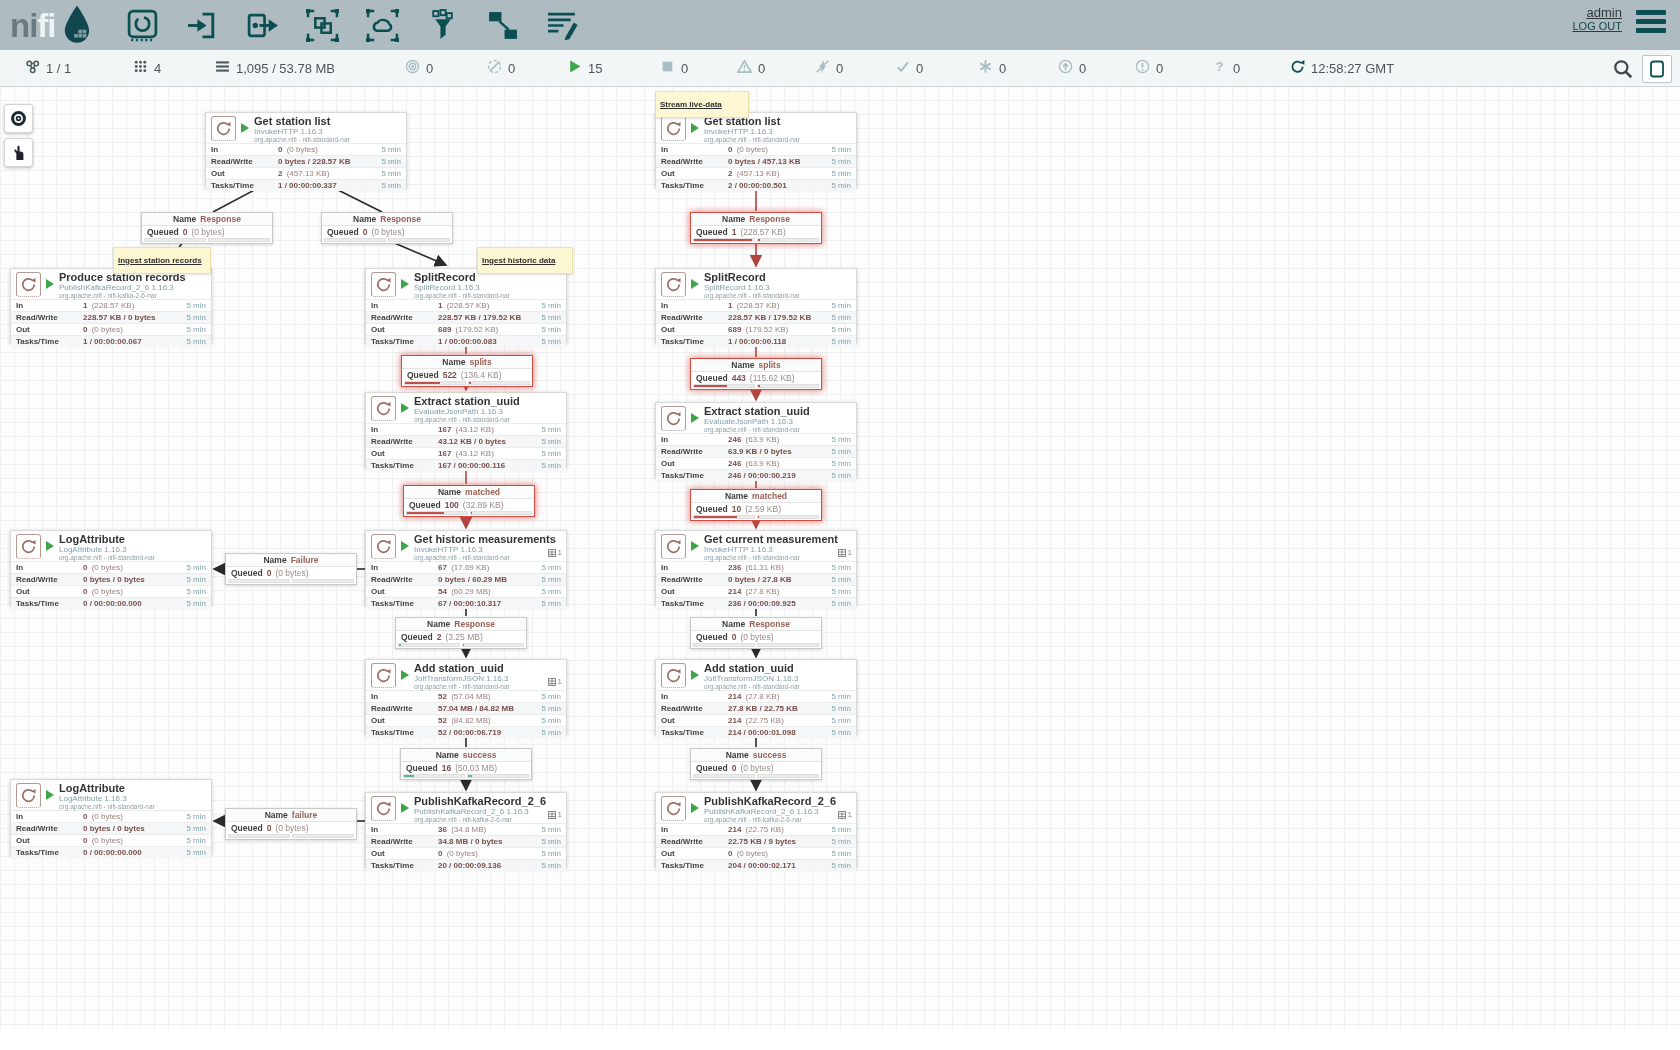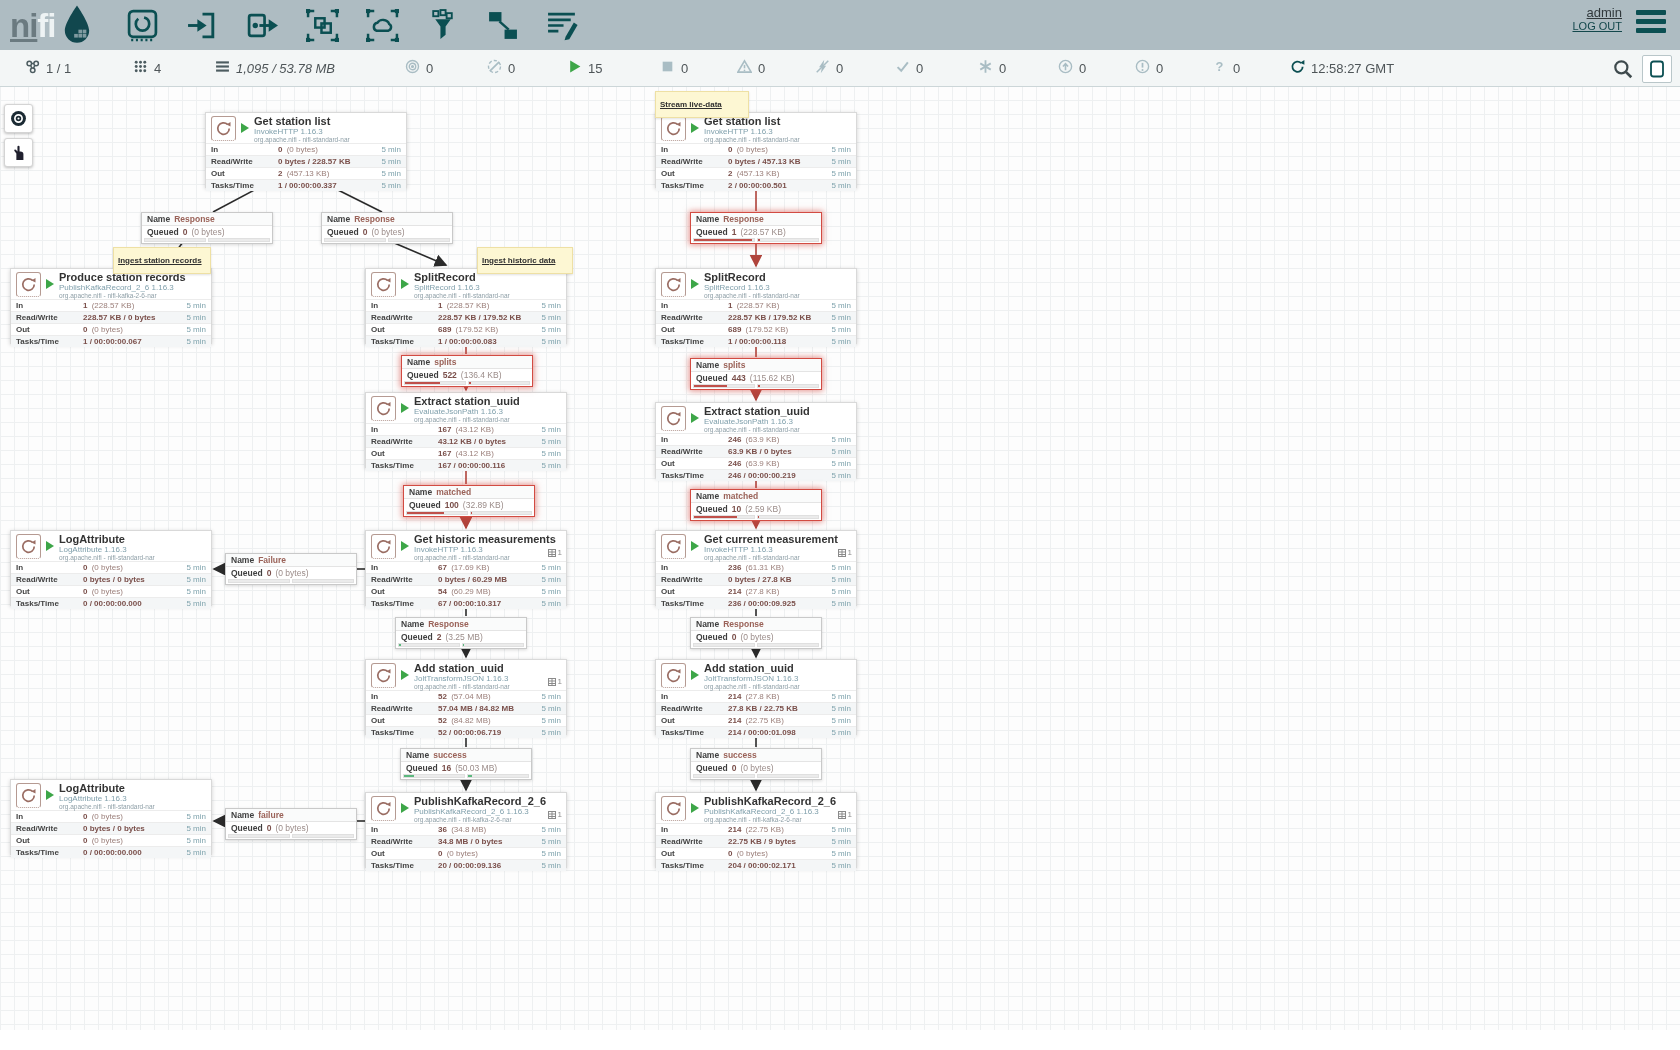--- a/index.html
+++ b/index.html
@@ -3,21 +3,21 @@
 <meta charset="utf-8">
 <style>
   html,body{margin:0;padding:0;width:1680px;height:1050px;overflow:hidden;
     font-family:"Liberation Sans","DejaVu Sans",sans-serif;background:#fff;}
   #app{position:relative;width:1680px;height:1050px;}
 
   
   #header{position:absolute;left:0;top:0;width:100%;height:50px;background:#aebcc2;z-index:10;}
   #logo{position:absolute;left:10px;top:4px;display:flex;align-items:center;}
   #logo .word{font-size:33px;font-weight:bold;letter-spacing:-1px;line-height:42px;}
-  #logo .w1{color:#6b7a80;text-decoration:underline;} #logo .w2{color:#eef3f4;}
+  #logo .w1{color:#6b7a80;} #logo .w2{color:#eef3f4;}
   #toolbar{position:absolute;left:124px;top:7px;display:flex;gap:24px;}
   .tool{width:36px;height:36px;display:flex;align-items:center;justify-content:center;cursor:pointer;}
   .tool svg{width:33px;height:33px;}
   #user-area{position:absolute;right:58px;top:5px;text-align:right;}
   #user-name{font-size:13px;color:#31393c;text-decoration:underline;}
   #logout{font-size:11px;color:#13474b;text-decoration:underline;cursor:pointer;}
   #menu-btn{position:absolute;right:14px;top:10px;width:30px;height:26px;cursor:pointer;}
   #menu-btn div{height:5px;background:#0b4f52;margin:0 0 4px 0;border-radius:1px;}
 
   
@@ -61,21 +61,21 @@
   .prow .val{flex:1;color:#7a4f4a;}
   .prow .val b{font-weight:bold;}
   .prow .val .paren{color:#9b7f7a;font-weight:normal;margin-left:2px;}
   .prow .win{color:#7fa3ad;}
 
   
   .queue{position:absolute;width:130px;height:30px;background:#fff;border:1px solid #c9c9c9;
     box-shadow:0 1px 3px rgba(0,0,0,.15);z-index:3;font-size:8.5px;cursor:pointer;}
   .queue.alert{border:1px solid #d24b42;box-shadow:0 0 6px 1px rgba(210,75,66,.6);}
   .qrow{height:12px;display:flex;align-items:center;padding:0 5px;gap:4px;}
-  .qrow1{background:#fafbfb;border-bottom:1px solid #e4e4e4;}
+  .qrow1{background:#fafbfb;border-bottom:1px solid #e4e4e4;justify-content:center;}
   .qlbl{font-weight:bold;color:#3e3e3e;}
   .qname{color:#9a6258;font-weight:bold;}
   .qcount{color:#7a4f4a;font-weight:bold;}
   .qsize{color:#9b8c89;}
   .qstrip{height:4px;display:flex;gap:2px;padding:0 2px;}
   .qseg{flex:1;background:#ebebeb;border:1px solid #e0e0e0;position:relative;height:2px;}
   .qfill{position:absolute;left:0;top:0;bottom:0;}
 
   
   .flow-label{position:absolute;background:#fdf7d3;border:1px solid #eee0a4;z-index:3;
@@ -213,21 +213,21 @@
                 <circle cx="3" cy="7" r="1.35"></circle>
                 <circle cx="7" cy="7" r="1.35"></circle>
                 <circle cx="11" cy="7" r="1.35"></circle>
                 <circle cx="3" cy="11" r="1.35"></circle>
                 <circle cx="7" cy="11" r="1.35"></circle>
                 <circle cx="11" cy="11" r="1.35"></circle>
               </g>
             </svg></span>
           <span class="stat-val">4</span>
         </div>
-        <div class="stat-item" style="left: 215px; font-style: italic;">
+        <div class="stat-item" style="left: 215px;">
           <span><svg viewBox="0 0 14 14">
               <g fill="#4c5c60">
                 <rect x="1" y="2.2" width="12" height="2"></rect>
                 <rect x="1" y="6" width="12" height="2"></rect>
                 <rect x="1" y="9.8" width="12" height="2"></rect>
               </g>
             </svg></span>
           <span class="stat-val">1,095 / 53.78 MB</span>
         </div>
         <div class="stat-item" style="left: 405px;">

